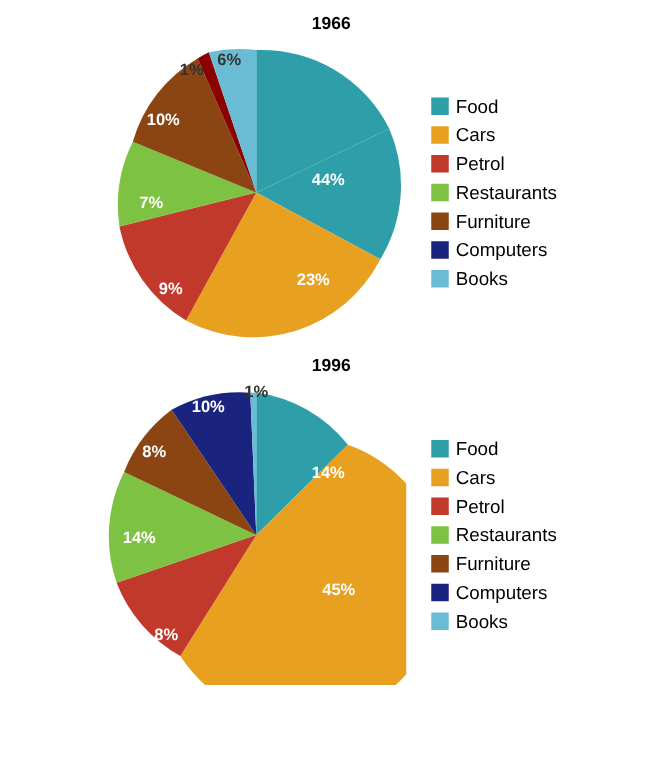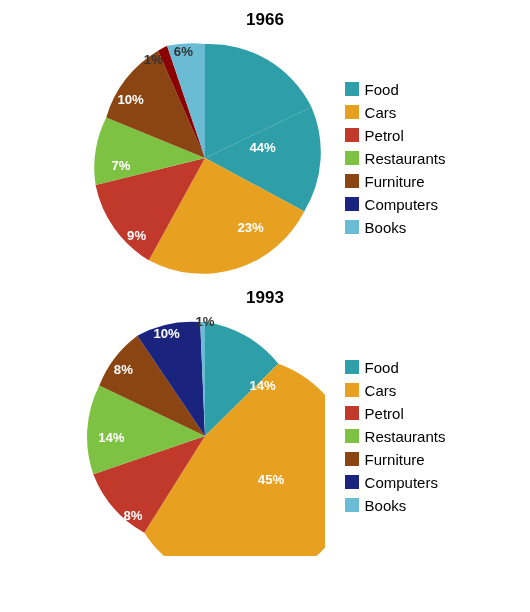--- a/index.html
+++ b/index.html
@@ -14,21 +14,21 @@
       padding: 10px 0;
     }
     .chart-section {
       display: flex;
       flex-direction: column;
       align-items: center;
       width: 530px;
       margin-bottom: 10px;
     }
     .chart-title {
-      font-size: 17px;
+      font-size: 14px;
       font-weight: bold;
       margin-bottom: 8px;
       text-align: center;
     }
     .chart-row {
       display: flex;
       align-items: center;
       justify-content: center;
       width: 100%;
     }
@@ -133,21 +133,21 @@
         </div>
         <div class="legend-item">
           <div class="legend-color" style="background:#6ABCD4"></div>
           <span>Books</span>
         </div>
       </div>
     </div>
   </div>
 
   <div class="chart-section">
-    <div class="chart-title">1993</div>
+    <div class="chart-title">1996</div>
     <div class="chart-row">
       <div class="pie-container">
         <svg class="pie" viewBox="0 0 200 200">
 
           <path d="M100,100 L100,5 A95,95 0 0,1 161.1,39.8 Z" fill="#2E9FA8"></path>
 
           <path d="M100,100 L161.1,39.8 A95,95 0 1,1 49.4,180.6 Z" fill="#E8A020"></path>
 
           <path d="M100,100 L49.4,180.6 A95,95 0 0,1 6.9,131.8 Z" fill="#C0392B"></path>
 

